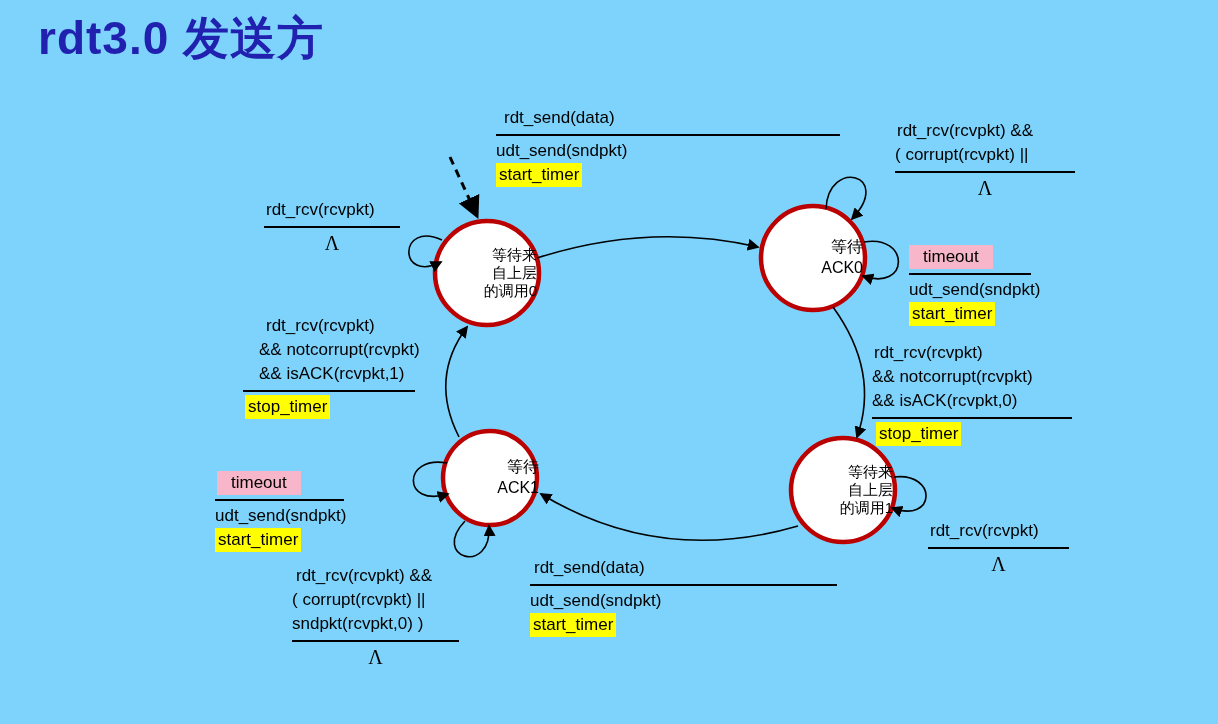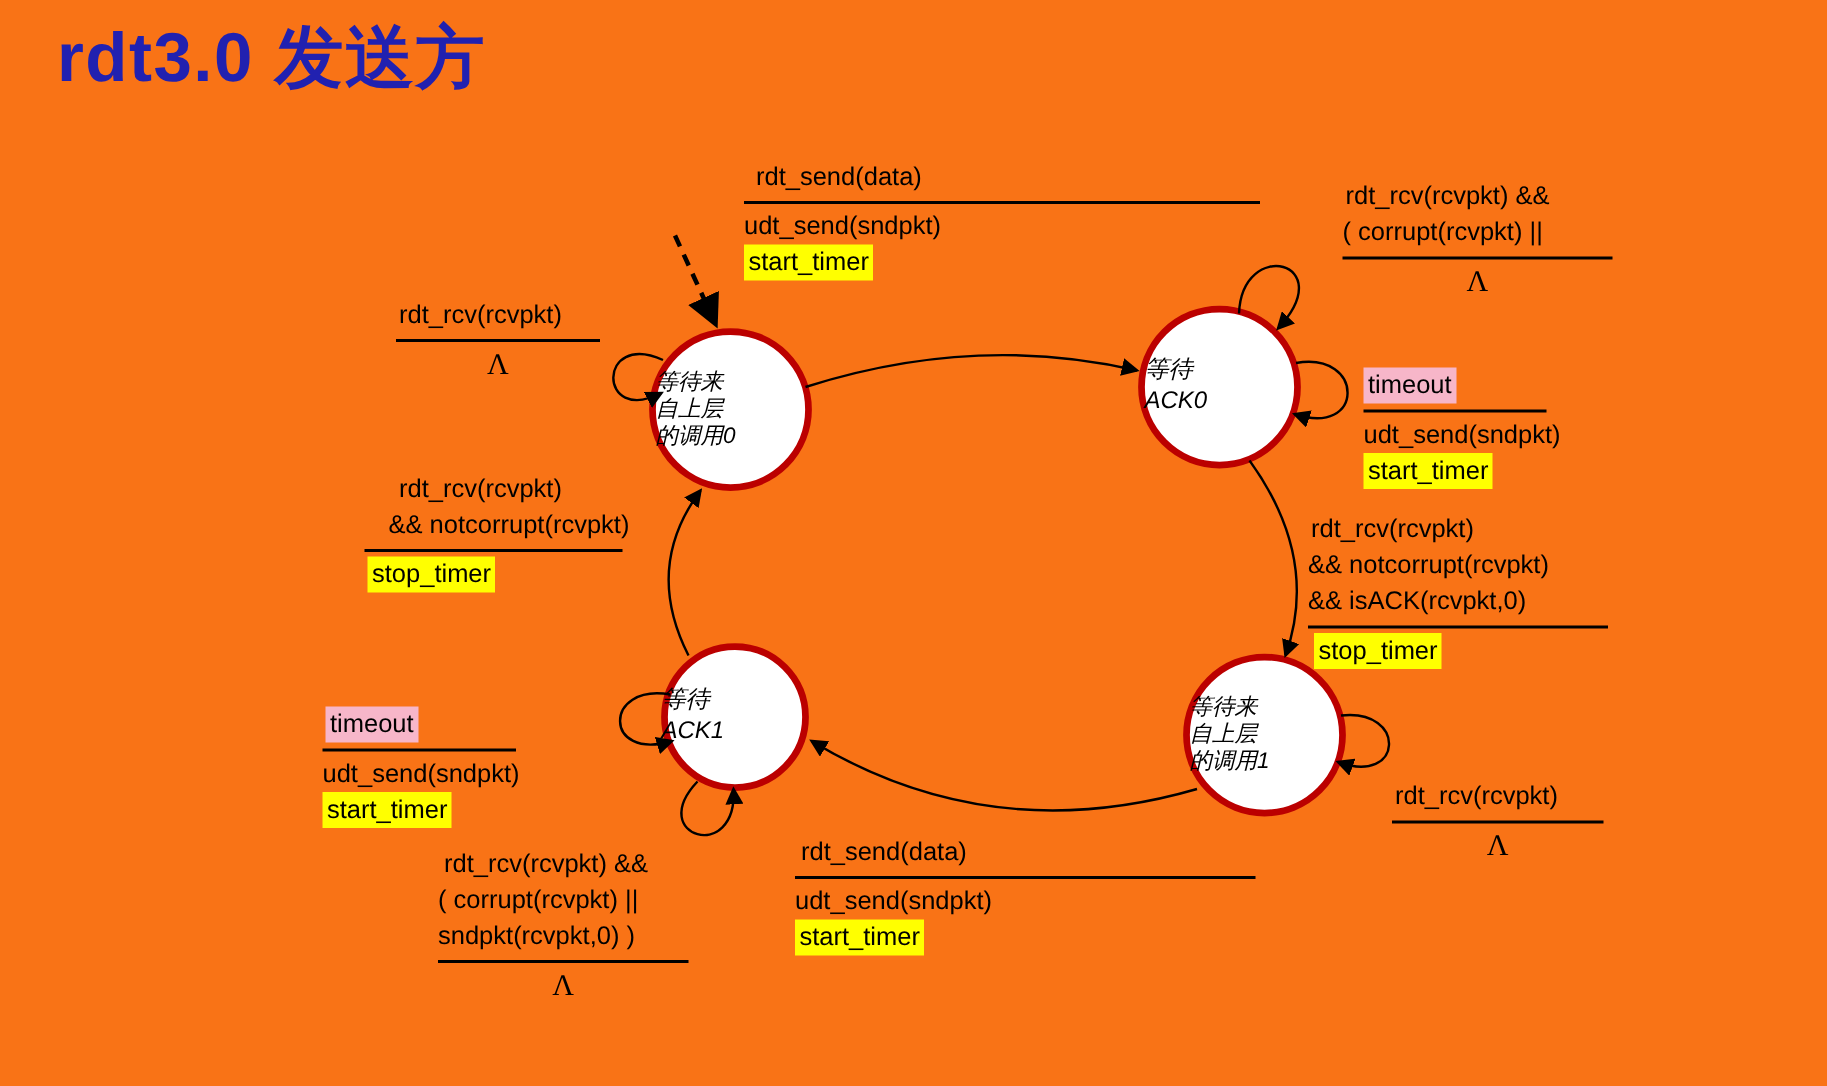--- a/index.html
+++ b/index.html
@@ -1,32 +1,32 @@
 <!DOCTYPE html>
 <html style="--title: #2121b0; --state-border: #bb0000; --yellow: #ffff00; --pink: #f7b6c9;"><head>
 <meta charset="utf-8">
 <style>
   html,body{margin:0;padding:0;background:#fff;}
-  .stage{position:relative;width:1218px;height:724px;background:#f97316;overflow:hidden;
+  .stage{position:relative;width:1218px;height:724px;background:#7dd3fc;overflow:hidden;
          font-family:"Liberation Sans", sans-serif;color:#000;}
   .title{position:absolute;left:38px;top:8px;font-size:46px;font-weight:bold;
          color:var(--title,#2121b0);letter-spacing:1px;}
   svg{position:absolute;left:0;top:0;}
   circle.state{fill:#ffffff;stroke:var(--state-border,#bb0000);stroke-width:4.5px;}
   path.edge{fill:none;stroke:#000;stroke-width:1.6px;}
   path.init{fill:none;stroke:#000;stroke-width:3px;stroke-dasharray:8 6;}
   .tgroup{position:absolute;font-size:17px;line-height:24px;white-space:nowrap;}
   .tgroup .line{height:24px;}
   .rule{height:2px;background:#000;margin:4px 0 3px 0;}
   .hl-y{display:inline-block;background:var(--yellow,#ffff00);padding:0 3px;}
-  .hl-p{display:inline-block;background:var(--pink,#f7b6c9);padding:0 3px;}
+  .hl-p{display:inline-block;background:var(--pink,#f7b6c9);padding:0 14px;}
   .ind2{margin-left:2px;} .ind4{margin-left:4px;} .ind8{margin-left:8px;}
   .ind16{margin-left:16px;} .ind23{margin-left:23px;}
   .lambda{font-family:"Liberation Serif", serif;font-size:20px;text-align:center;height:26px;}
-  .state-label{position:absolute;text-align:left;font-size:15px;line-height:18px;font-style:italic;}
+  .state-label{position:absolute;text-align:right;font-size:15px;line-height:18px;}
   .state-label.big{font-size:16px;line-height:21px;}
   .state-label span{display:block;}
 </style>
 </head>
 <body>
 
 <div class="stage">
 
   <div class="title">rdt3.0 发送方</div>
 
@@ -129,20 +129,21 @@
   <div class="tgroup" style="left:215px;top:471px;">
     <div class="line"><span class="hl-p ind2">timeout</span></div>
     <div class="rule" style="width:129px;"></div>
     <div class="line">udt_send(sndpkt)</div>
     <div class="line"><span class="hl-y">start_timer</span></div>
   </div>
 
   <div class="tgroup" style="left:243px;top:314px;">
     <div class="line ind23">rdt_rcv(rcvpkt)</div>
     <div class="line ind16">&amp;&amp; notcorrupt(rcvpkt)</div>
+    <div class="line ind16">&amp;&amp; isACK(rcvpkt,1)</div>
     <div class="rule" style="width:172px;"></div>
     <div class="line"><span class="hl-y ind2">stop_timer</span></div>
   </div>
 
   <div class="tgroup" style="left:264px;top:198px;">
     <div class="line ind2">rdt_rcv(rcvpkt)</div>
     <div class="rule" style="width:136px;"></div>
     <div class="lambda" style="width:136px;">Λ</div>
   </div>
 

